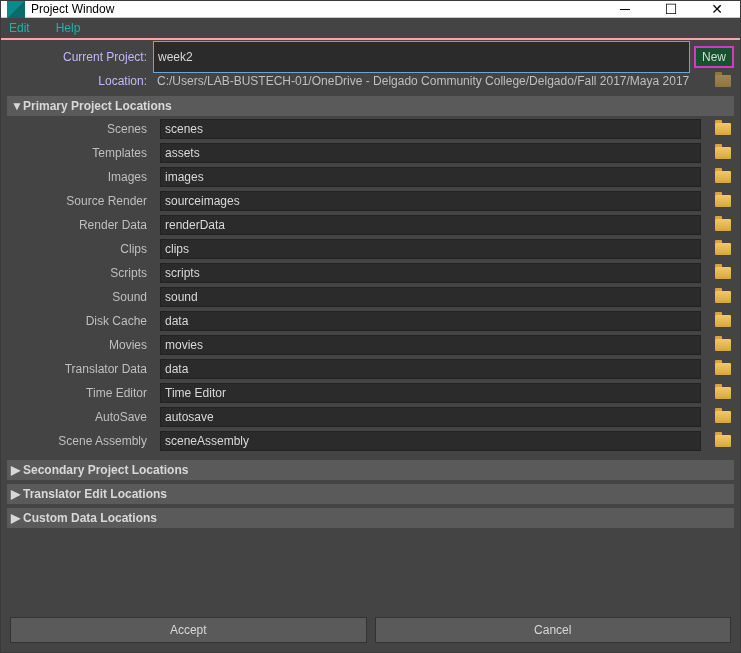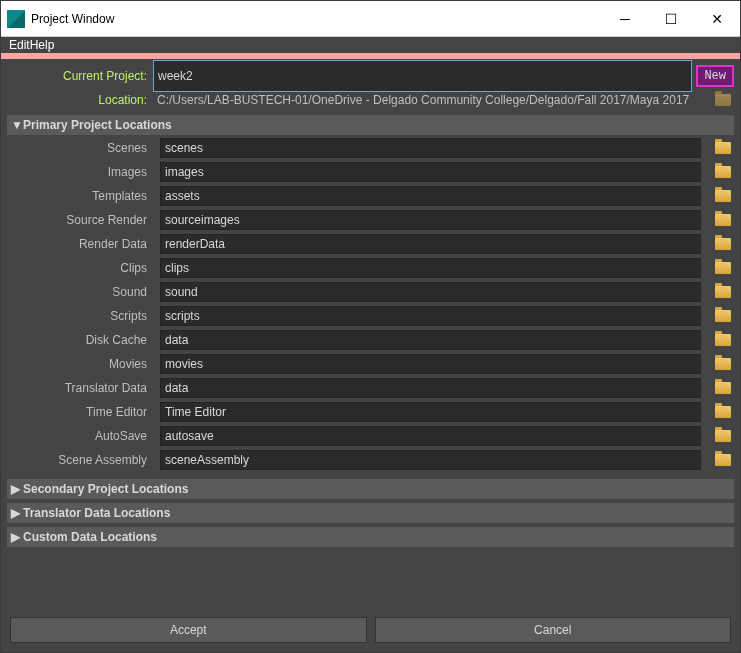--- a/index.html
+++ b/index.html
@@ -8,21 +8,21 @@
     font-size: 12px;
     background: #444444;
     color: #cccccc;
     width: 741px;
     height: 653px;
     overflow: hidden;
     border: 1px solid #3a3a3a;
   }
   .titlebar {
     background: #ffffff;
-    height: 36px;
+    height: 17px;
     display: flex;
     align-items: center;
     padding-left: 6px;
     color: #000;
     border-bottom: 1px solid #c8c8c8;
   }
   .titlebar .logo {
     width: 18px; height: 18px;
     background: linear-gradient(135deg,#0c8a8a 0%,#0c8a8a 50%,#0a6b6b 50%,#0a6b6b 100%);
     margin-right: 6px;
@@ -32,51 +32,51 @@
   .winbtn {
     width: 46px; display: flex; align-items: center; justify-content: center;
     font-size: 14px; color: #000;
   }
   .menubar {
     background: #444444;
     height: 22px;
     display: flex;
     align-items: center;
     padding-left: 8px;
-    gap: 0;
-    color: #ffffff;
-    border-bottom: 6px solid #fca5a5;
+    gap: 26px;
+    color: #14b8a6;
+    border-bottom: 2px solid #fca5a5;
   }
   .content { padding: 6px 6px 0 6px; }
   .form-row {
     display: flex; align-items: center; height: 22px; margin-bottom: 2px;
   }
   .form-label {
-    width: 146px; text-align: right; padding-right: 6px; color: #bef264;
+    width: 146px; text-align: right; padding-right: 6px; color: #c4b5fd;
   }
   .form-input {
     flex: 1;
     background: #2b2b2b;
     border: 1px solid #222;
     color: #d8d8d8;
     height: 32px;
     padding: 0 4px;
     font-family: inherit;
     font-size: 12px;
     outline: none;
   }
   .cp-input { border: 1px solid #6aa7d6; }
   .new-btn {
-    background: #701a75;
+    background: #14532d;
     border: 2px solid #d937c3;
     color: #d8d8d8;
     height: 22px;
     padding: 0 6px;
     margin-left: 4px;
-    font-family: Liberation Mono, monospace;
+    font-family: Liberation Sans, sans-serif;
     font-size: 12px;
     cursor: pointer;
   }
   .loc-text { flex:1; color:#bfbfbf; padding-left:4px; }
   .browse-icon-grey { width:18px; opacity:0.5; }
   .section-header {
     display: flex; align-items: center;
     background: #5a5a5a;
     height: 20px;
     padding-left: 4px;
@@ -158,34 +158,34 @@
   </div>
   <div class="fields" id="primary-fields">
       <div class="field-row">
         <div class="fld-label">Scenes</div>
         <input class="fld-input" value="scenes" style="">
         <div class="folder-btn">
           <div class="folder-icon"></div>
         </div>
       </div>
       <div class="field-row">
+        <div class="fld-label">Templates</div>
+        <input class="fld-input" value="assets" style="">
+        <div class="folder-btn">
+          <div class="folder-icon"></div>
+        </div>
+      </div>
+      <div class="field-row">
         <div class="fld-label">Images</div>
         <input class="fld-input" value="images" style="">
         <div class="folder-btn">
           <div class="folder-icon"></div>
         </div>
       </div>
       <div class="field-row">
-        <div class="fld-label">Templates</div>
-        <input class="fld-input" value="assets" style="">
-        <div class="folder-btn">
-          <div class="folder-icon"></div>
-        </div>
-      </div>
-      <div class="field-row">
         <div class="fld-label">Source Render</div>
         <input class="fld-input" value="sourceimages" style="">
         <div class="folder-btn">
           <div class="folder-icon"></div>
         </div>
       </div>
       <div class="field-row">
         <div class="fld-label">Render Data</div>
         <input class="fld-input" value="renderData" style="">
         <div class="folder-btn">
@@ -193,34 +193,34 @@
         </div>
       </div>
       <div class="field-row">
         <div class="fld-label">Clips</div>
         <input class="fld-input" value="clips" style="">
         <div class="folder-btn">
           <div class="folder-icon"></div>
         </div>
       </div>
       <div class="field-row">
+        <div class="fld-label">Scripts</div>
+        <input class="fld-input" value="scripts" style="">
+        <div class="folder-btn">
+          <div class="folder-icon"></div>
+        </div>
+      </div>
+      <div class="field-row">
         <div class="fld-label">Sound</div>
         <input class="fld-input" value="sound" style="">
         <div class="folder-btn">
           <div class="folder-icon"></div>
         </div>
       </div>
       <div class="field-row">
-        <div class="fld-label">Scripts</div>
-        <input class="fld-input" value="scripts" style="">
-        <div class="folder-btn">
-          <div class="folder-icon"></div>
-        </div>
-      </div>
-      <div class="field-row">
         <div class="fld-label">Disk Cache</div>
         <input class="fld-input" value="data" style="">
         <div class="folder-btn">
           <div class="folder-icon"></div>
         </div>
       </div>
       <div class="field-row">
         <div class="fld-label">Movies</div>
         <input class="fld-input" value="movies" style="">
         <div class="folder-btn">
@@ -257,21 +257,21 @@
       </div>
     </div>
 
   <div class="section-header">
     <span class="tri">▶</span>
     <span>Secondary Project Locations</span>
   </div>
 
   <div class="section-header">
     <span class="tri">▶</span>
-    <span>Translator Data Locations</span>
+    <span>Translator Edit Locations</span>
   </div>
 
   <div class="section-header">
     <span class="tri">▶</span>
     <span>Custom Data Locations</span>
   </div>
 </div>
 
 <div class="footer">
   <button>Accept</button>

